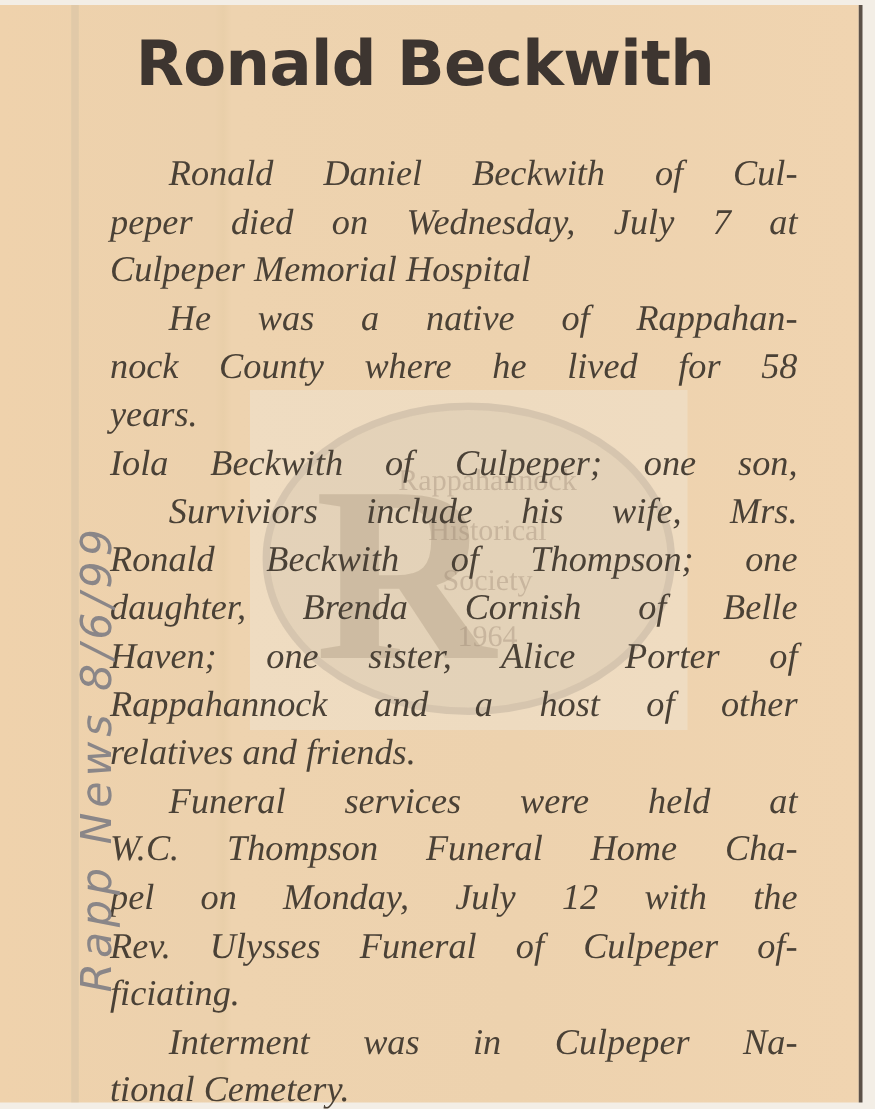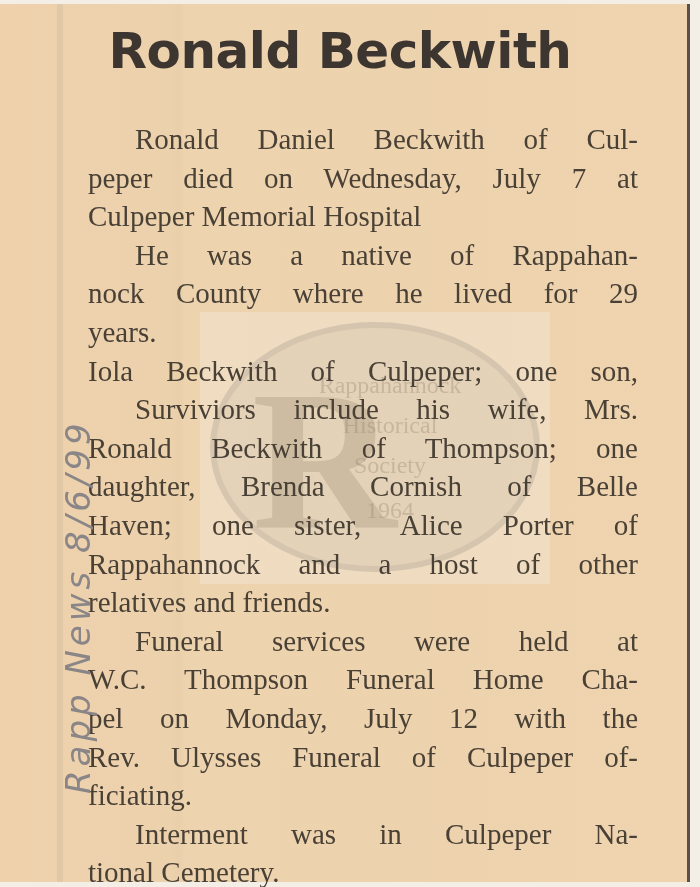--- a/index.html
+++ b/index.html
@@ -23,21 +23,21 @@
     position: absolute; left: 0; width: 680px; top: 18px;
     text-align: center;
     font-family: "DejaVu Sans", "Liberation Sans", sans-serif;
     font-weight: bold; font-size: 50px; letter-spacing: -0.5px;
     color: #3d3530;
   }
   .body {
     position: absolute; left: 88px; top: 116px; width: 550px;
     font-size: 29px; line-height: 38.6px; color: #4a4136;
   }
-  .line { white-space: nowrap; text-align: justify; text-align-last: justify; height: 38.6px; }
+  .line { white-space: nowrap; text-align: justify; text-align-last: justify; height: 38.6px; font-style: italic; }
   .line.last { text-align-last: left; }
   .line.indent { padding-left: 47px; }
   .watermark {
     position: absolute; left: 200px; top: 308px; width: 350px; height: 272px;
     background: rgba(240,230,215,0.45);
   }
   .wm-oval {
     position: absolute; left: 10px; top: 10px; width: 330px; height: 250px;
     border-radius: 50%;
     border: 6px solid rgba(190,175,155,0.35);
@@ -79,21 +79,21 @@
   <div class="headline">Ronald Beckwith</div>
 
   <div class="body">
     <div>
       <div class="line indent">Ronald Daniel Beckwith of Cul-</div>
       <div class="line">peper died on Wednesday, July 7 at</div>
       <div class="line last">Culpeper Memorial Hospital</div>
     </div>
     <div>
       <div class="line indent">He was a native of Rappahan-</div>
-      <div class="line">nock County where he lived for 29</div>
+      <div class="line">nock County where he lived for 58</div>
       <div class="line last">years.</div>
     </div>
     <div>
       <div class="line">Iola Beckwith of Culpeper; one son,</div>
       <div class="line indent">Surviviors include his wife, Mrs.</div>
       <div class="line">Ronald Beckwith of Thompson; one</div>
       <div class="line">daughter, Brenda Cornish of Belle</div>
       <div class="line">Haven; one sister, Alice Porter of</div>
       <div class="line">Rappahannock and a host of other</div>
       <div class="line last">relatives and friends.</div>

